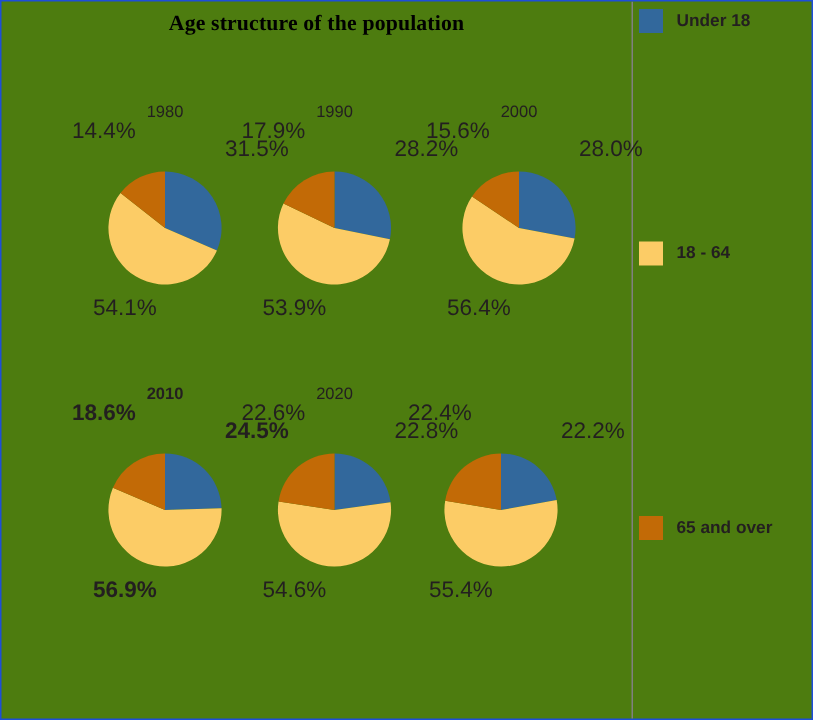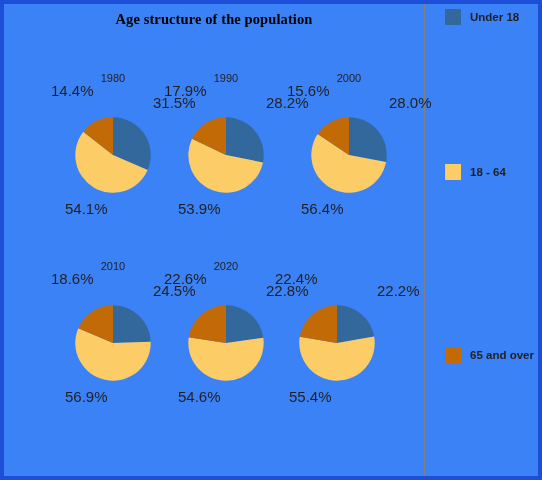--- a/index.html
+++ b/index.html
@@ -4,22 +4,22 @@
 <style>
   html, body {
     margin: 0;
     padding: 0;
     background: #ffffff;
   }
   #screenshot {
     position: relative;
     width: 542px;
     height: 480px;
-    background: #3b82f6;
-    border: 4px solid #1d4ed8;
+    background: #4d7c0f;
+    border: 1px solid #1d4ed8;
     box-sizing: border-box;
     overflow: hidden;
     font-family: "Liberation Sans", sans-serif;
   }
   
   #panel-divider {
     position: absolute;
     left: 420px;
     top: 0px;
     width: 1px;
@@ -80,21 +80,21 @@
   
   #legend {
     position: absolute;
     left: 421px;
     top: 0px;
     width: 119px;
     height: 479px;
   }
   .legend-entry {
     position: absolute;
-    left: 20px;
+    left: 4px;
     display: flex;
     align-items: center;
     justify-content: flex-end;
   }
   .legend-swatch {
     width: 16px;
     height: 16px;
     flex: 0 0 16px;
   }
   .legend-label {
@@ -151,21 +151,21 @@
         <path fill="#32689C" d="M50,50 L50.00,4.00 A46,46 0 0,1 95.19,58.62 Z"></path>
         <path fill="#FCCC66" d="M50,50 L95.19,58.62 A46,46 0 1,1 11.79,24.38 Z"></path>
         <path fill="#C26A06" d="M50,50 L11.79,24.38 A46,46 0 0,1 50.00,4.00 Z"></path>
       </svg>
     </div>
     <div class="slice-label lbl-blue">28.0%</div>
     <div class="slice-label lbl-yellow">56.4%</div>
     <div class="slice-label lbl-orange">15.6%</div>
   </div>
 
-  <div class="pie-cell" style="left:53px; top:256px;">
+  <div class="pie-cell" style="left:53px; top:256px;font-weight:bold;">
     <div class="pie-year">2010</div>
     <div class="pie-wrap">
       <svg class="pie-svg" viewBox="0 0 100 100">
         <path fill="#32689C" d="M50,50 L50.00,4.00 A46,46 0 0,1 95.98,48.56 Z"></path>
         <path fill="#FCCC66" d="M50,50 L95.98,48.56 A46,46 0 1,1 7.67,32.00 Z"></path>
         <path fill="#C26A06" d="M50,50 L7.67,32.00 A46,46 0 0,1 50.00,4.00 Z"></path>
       </svg>
     </div>
     <div class="slice-label lbl-blue">24.5%</div>
     <div class="slice-label lbl-yellow">56.9%</div>

